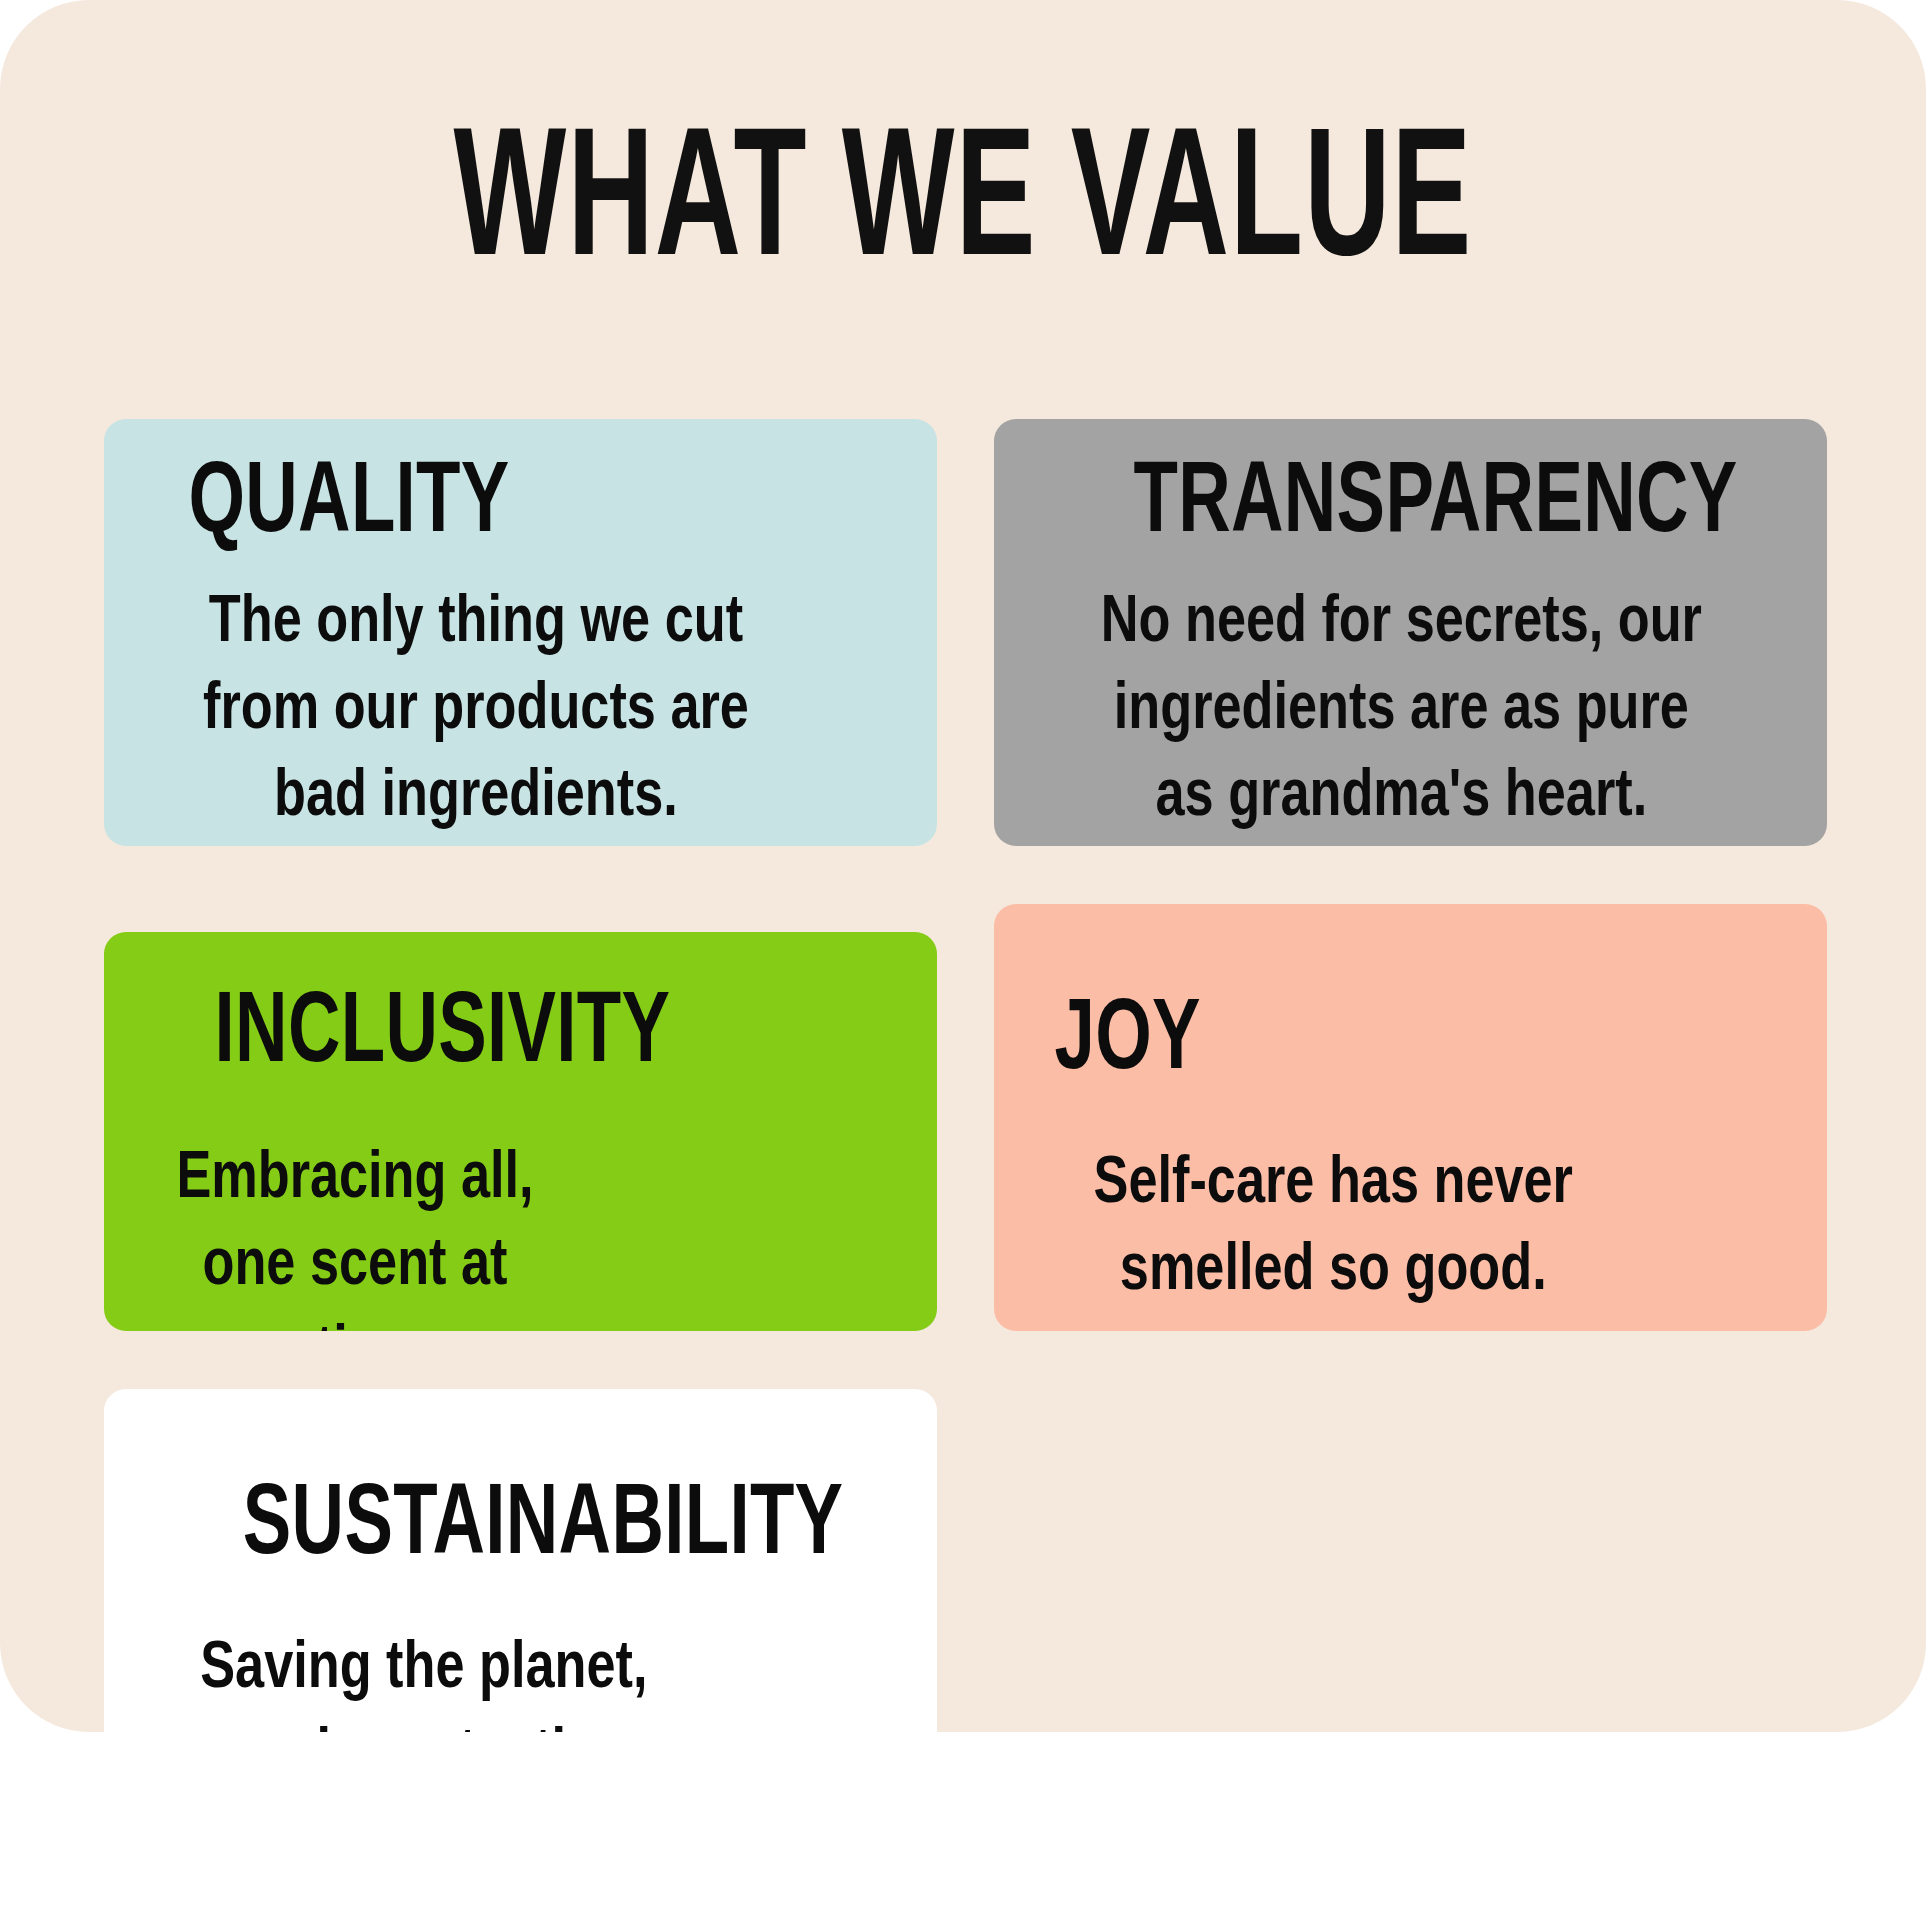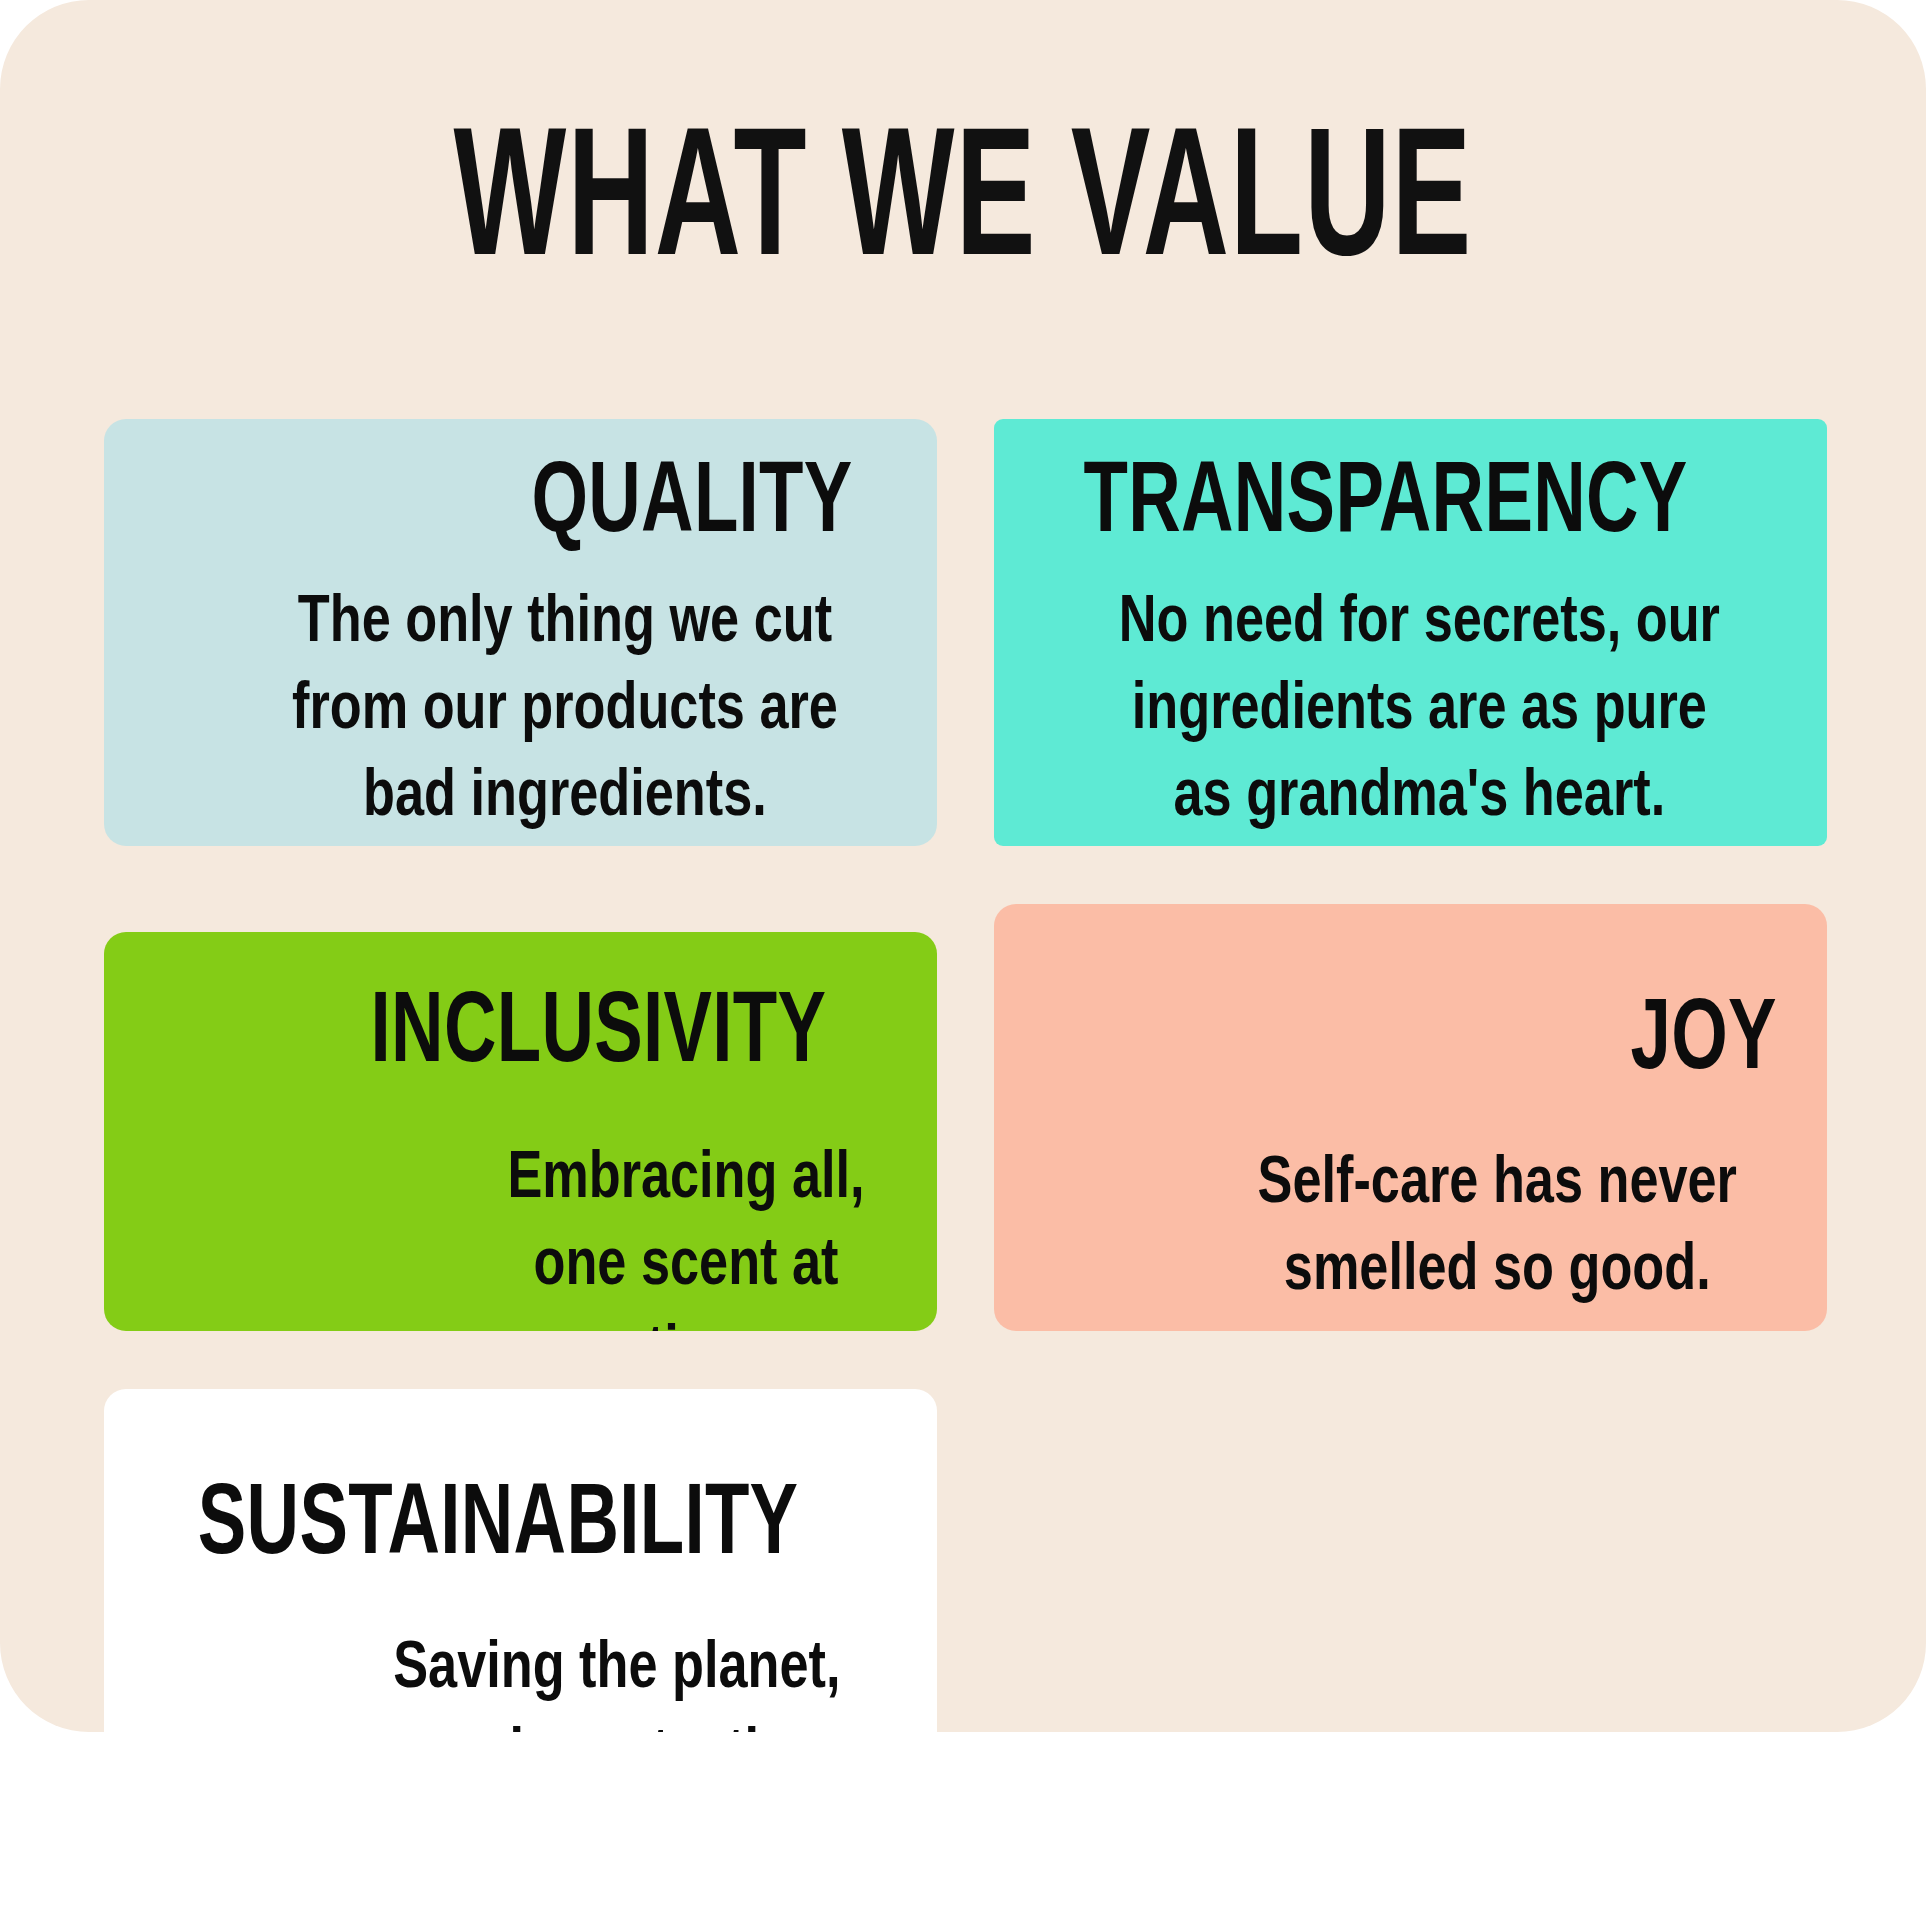--- a/index.html
+++ b/index.html
@@ -57,21 +57,21 @@
     column-gap: 57px;
     row-gap: 58px;
   }
 
   .value-card {
     border-radius: 22px;
     box-sizing: border-box;
     padding: 15.4px 22px 17px 22px;
     display: flex;
     flex-direction: column;
-    align-items: flex-end;
+    align-items: flex-start;
     justify-content: flex-start;
     overflow: hidden;
     color: #0c0c0c;
   }
 
   .card-title {
     font-family: "Liberation Sans Narrow", "Liberation Sans", sans-serif;
     font-weight: 700;
     font-size: 101px;
     line-height: 1.14;
@@ -113,21 +113,21 @@
 
   <div id="values-grid">
 
     <div class="value-card card-r1" style="background: rgb(199, 227, 228);">
       <div class="card-title">QUALITY</div>
       <div class="card-body">The only thing we cut
 from our products are
 bad ingredients.</div>
     </div>
 
-    <div class="value-card card-r1" style="background: #5eead4; border-radius: 9px;">
+    <div class="value-card card-r1" style="background: #a3a3a3;">
       <div class="card-title">TRANSPARENCY</div>
       <div class="card-body">No need for secrets, our
 ingredients are as pure
 as grandma's heart.</div>
     </div>
 
     <div class="value-card card-r2" style="background: #84cc16; margin-top: 28px;">
       <div class="card-title">INCLUSIVITY</div>
       <div class="card-body">Embracing all,
 one scent at

